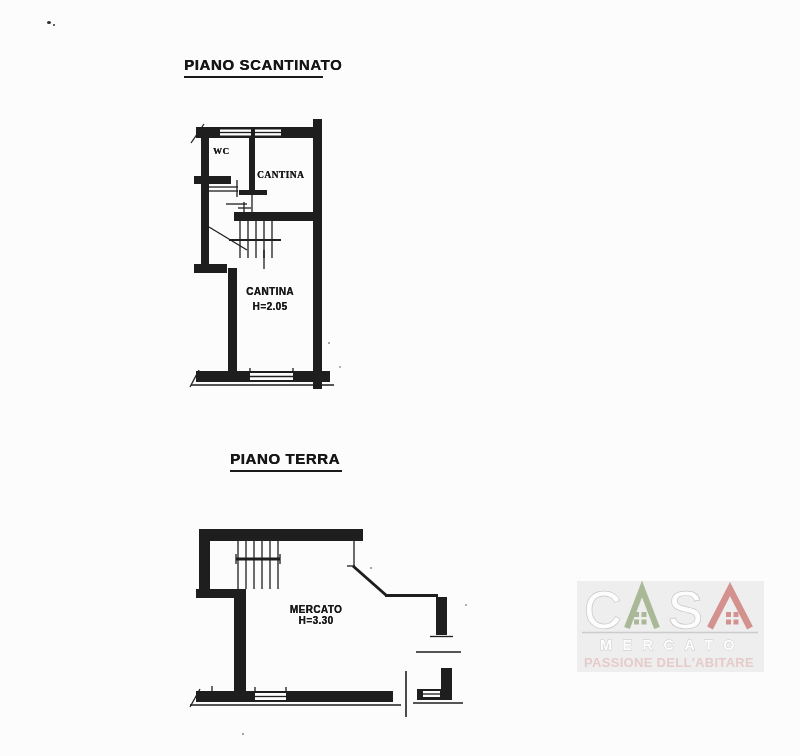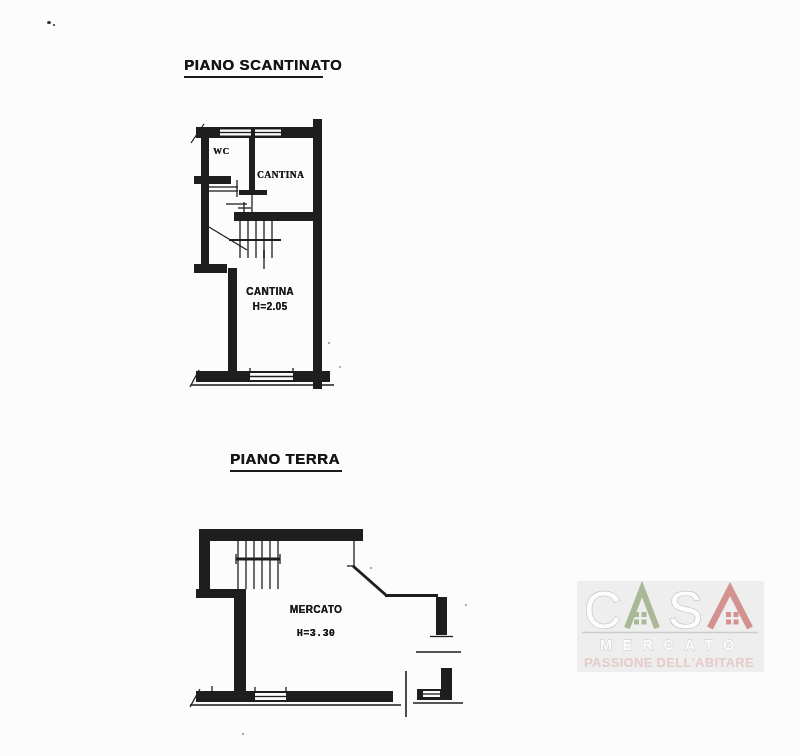--- a/index.html
+++ b/index.html
@@ -159,21 +159,21 @@
 
   <div class="room-label-block" style="left:240px; top:286px; width:60px;">
     <div>CANTINA</div>
     <div style="margin-top:4px;">H=2.05</div>
   </div>
 
   <div class="floor-title" style="left:230px; top:450px; width:112px;">PIANO TERRA</div>
 
   <div class="room-label-block" style="left:286px; top:604px; width:60px;">
     <div>MERCATO</div>
-    <div style="margin-top:13px;font-family:Liberation Mono, monospace;">H=3.30</div>
+    <div style="margin-top:0;">H=3.30</div>
   </div>
 
   <svg width="190" height="92" viewBox="0 0 190 92" style="left:576px; top:581px;">
     <rect x="1" y="0" width="187" height="91" fill="#eeeeee"></rect>
 
     <text class="logo-letter" x="8" y="47">C</text>
 
     <g>
       <path d="M51 47 L66 8 L81 47" fill="none" stroke-width="6" stroke-linejoin="miter" stroke="#a9b897"></path>
       <rect x="58" y="31" width="5" height="5" fill="#a9b897"></rect>

